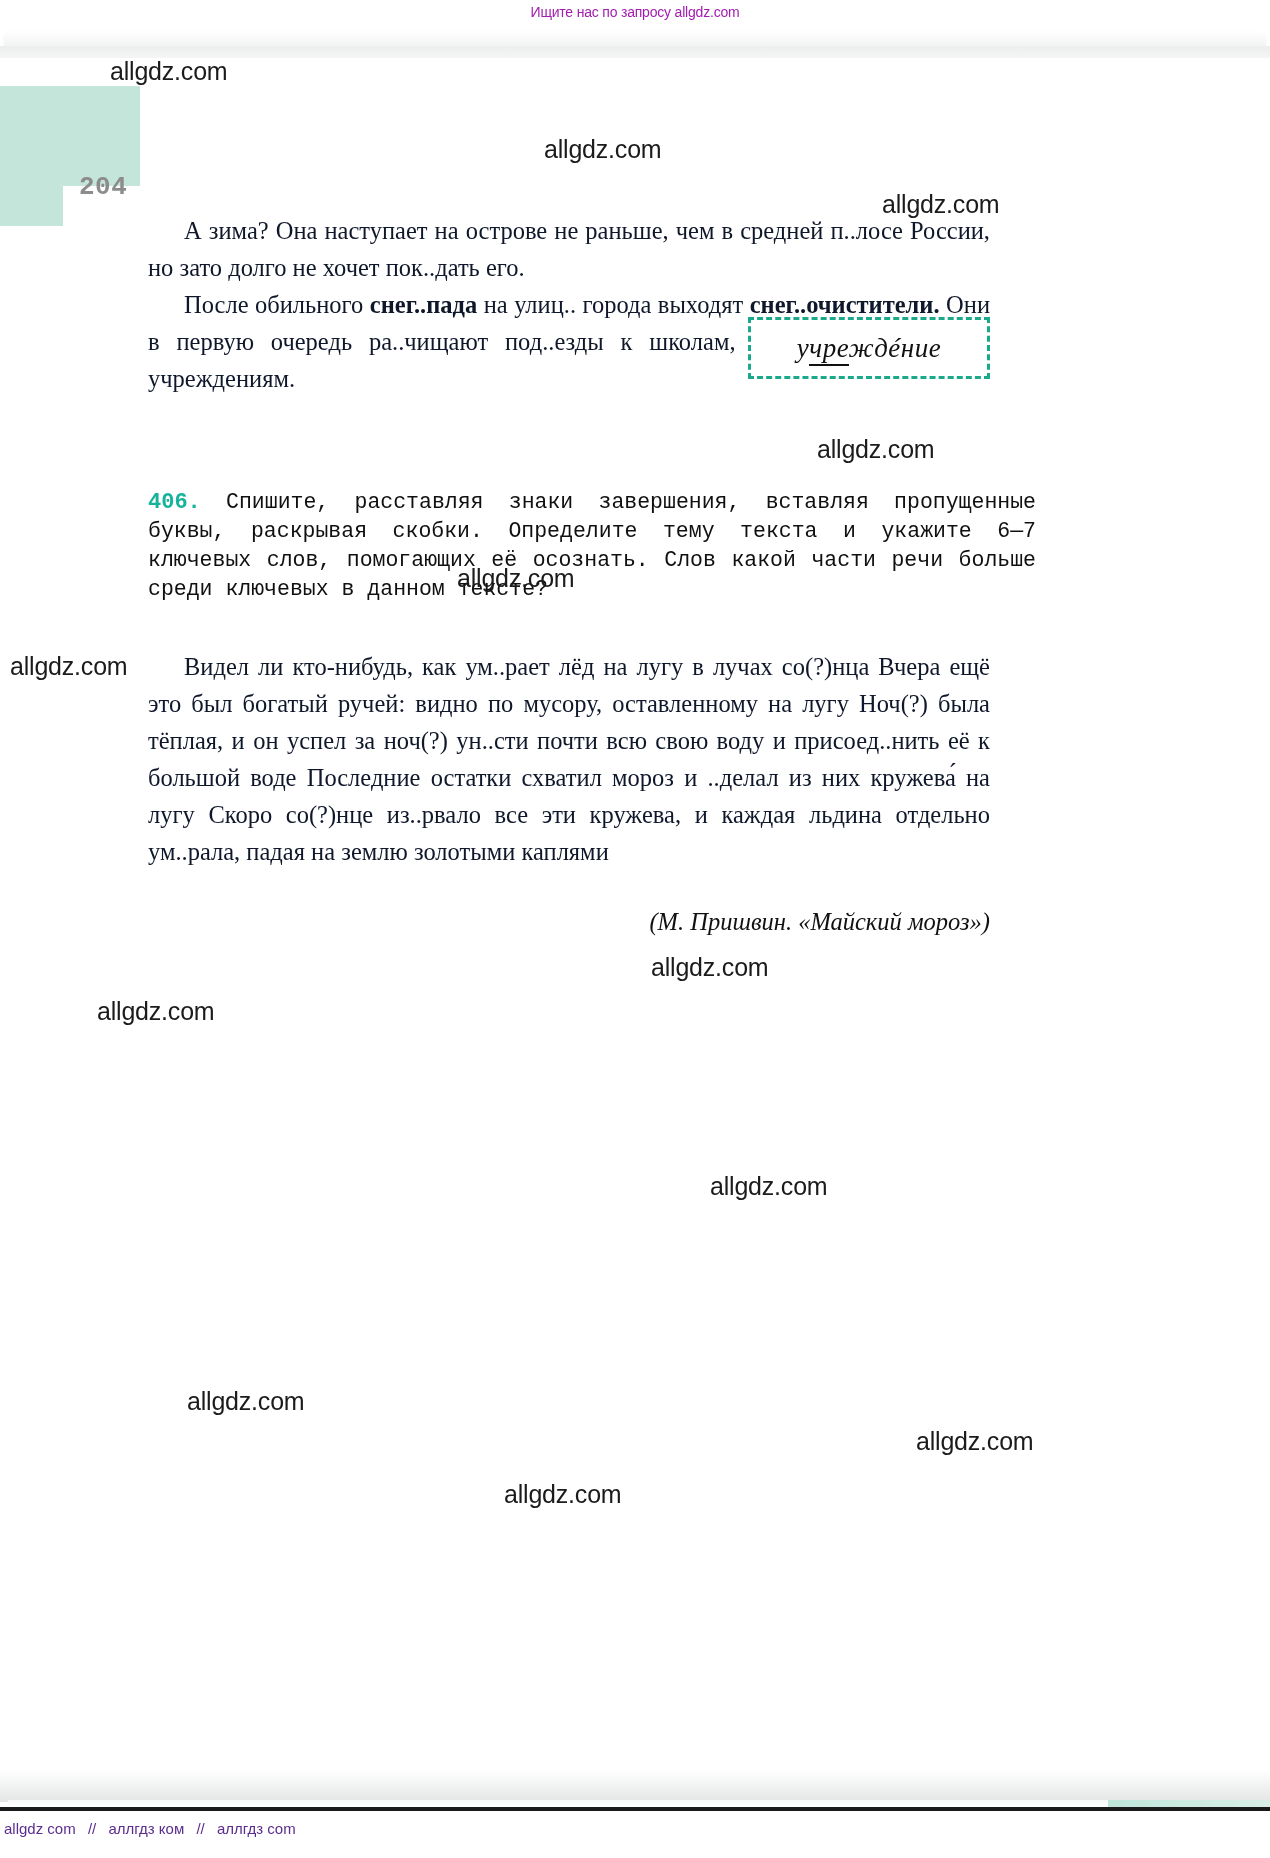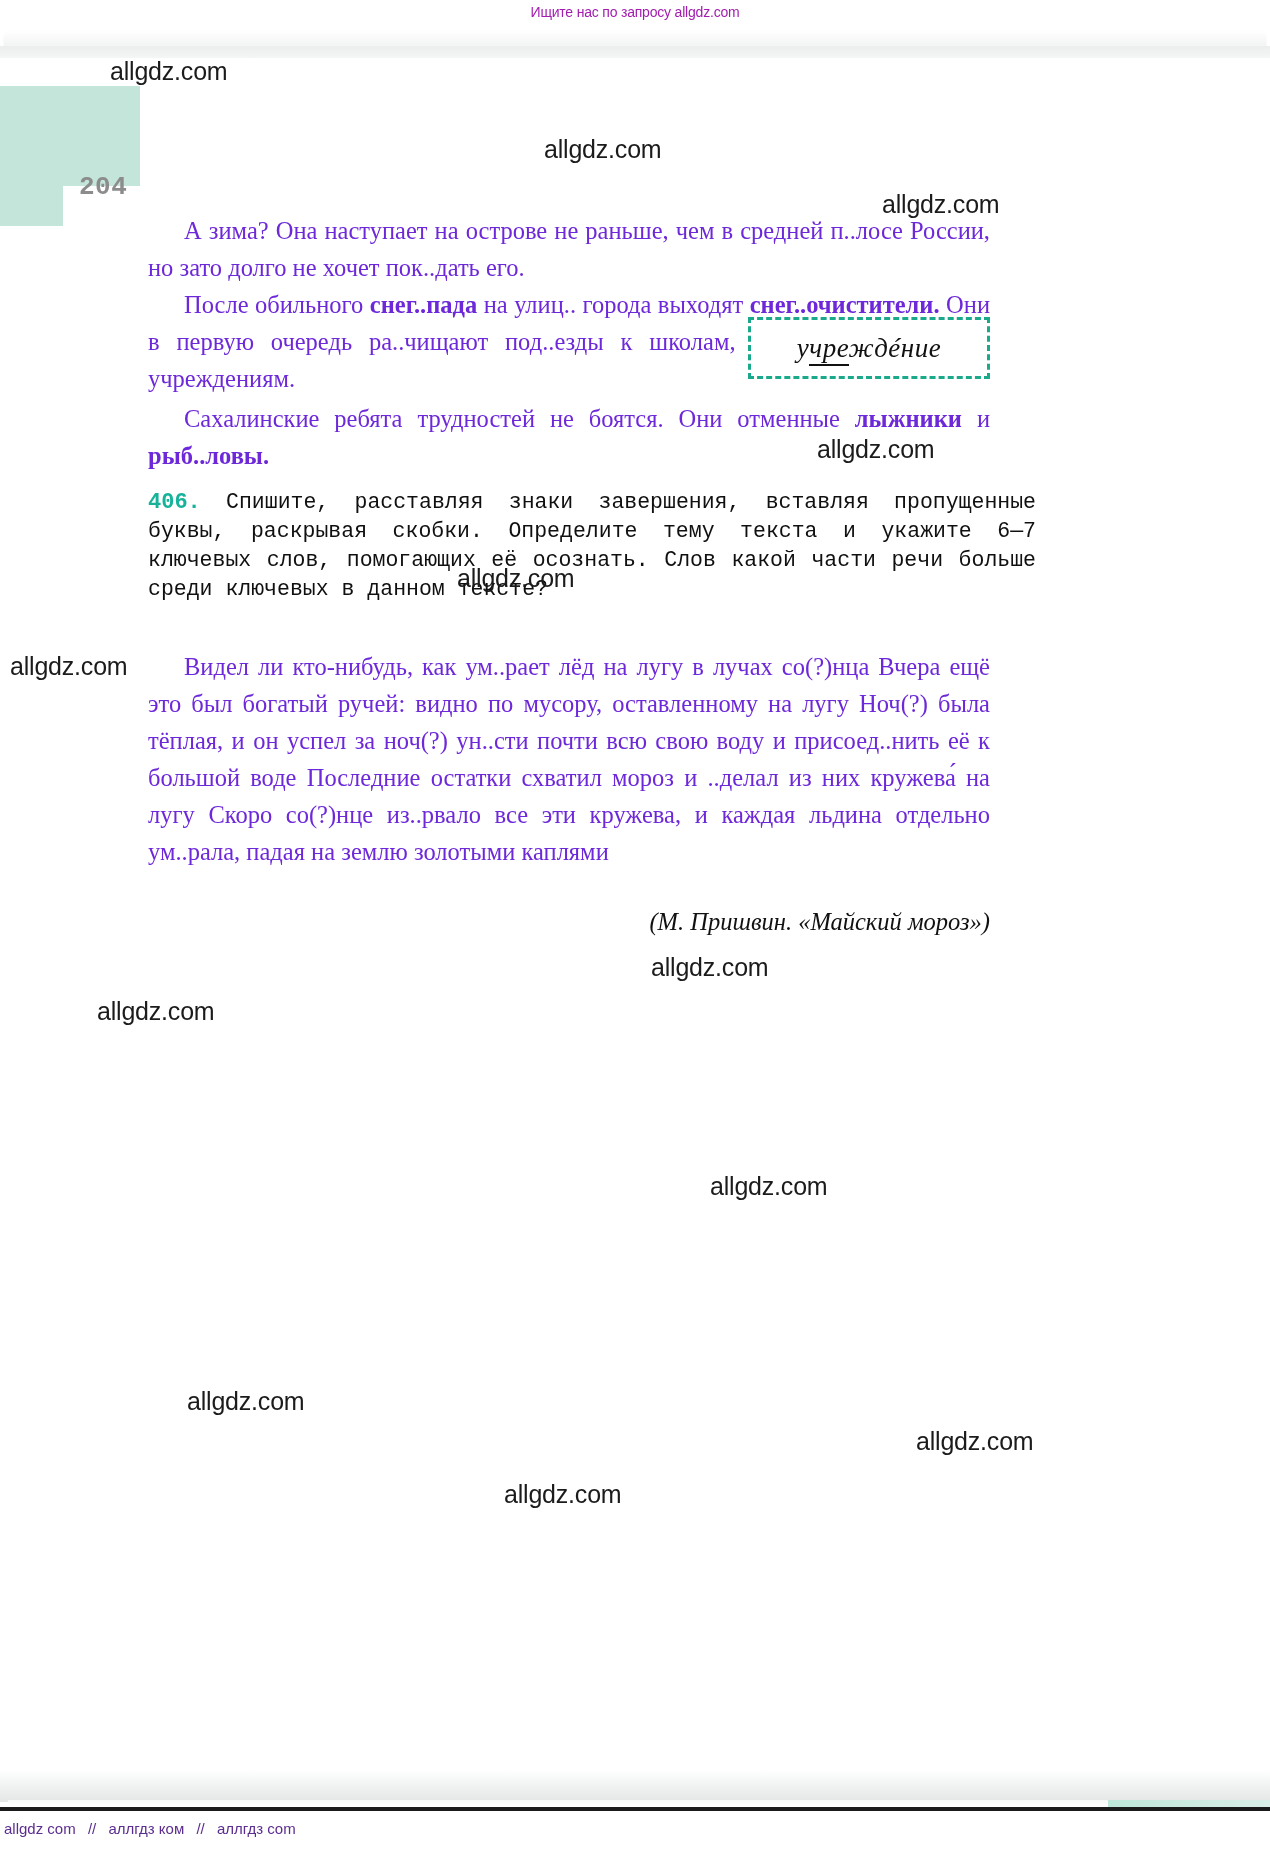--- a/index.html
+++ b/index.html
@@ -109,21 +109,21 @@
     font-weight: bold;
     color: #8c8c8c;
     font-family: Liberation Mono, monospace;
     letter-spacing: 0.5px;
   }
 
   
   .serif-block {
     position: absolute;
     font-family: "Liberation Serif", "DejaVu Serif", serif;
-    color: #6d28d9;
+    color: #0f172a;
     font-size: 24.5px;
     line-height: 37px;
   }
   .serif-block p {
     margin: 0;
     text-align: justify;
     text-justify: inter-word;
   }
   .indent { text-indent: 36px; }
   .b { font-weight: bold; margin-top: 11px; }
@@ -263,23 +263,20 @@
 
   <div class="serif-block" id="excerpt-top">
     <p class="indent">А зима? Она наступает на острове не раньше, чем в средней п..лосе России, но зато долго не хочет пок..дать его.</p>
     <p class="indent"><span>После обильного </span><span class="b">снег..пада</span><span> на улиц.. города выходят </span><span class="b">снег..очистители.</span><span> Они в первую очередь ра..чищают под..езды к школам, магазинам, л..чебным учреждениям.</span></p>
   </div>
 
   <div class="vocab-box" style="border-color: rgb(26, 169, 138);">
     <span class="vocab-word"><span>у</span><span class="ul">чре</span><span>ждéние</span></span>
   </div>
 
-  <div class="serif-block" id="excerpt-mid">
-    <p class="indent"><span>Сахалинские ребята трудностей не боятся. Они отменные </span><span class="b">лыжники</span><span> и </span><span class="b">рыб..ловы.</span></p>
-  </div>
 
   <div class="ex-block">
     <span class="ex-num" style="color: rgb(22, 179, 154);">406.</span>
     <span>Спишите, расставляя знаки завершения, вставляя пропущенные буквы, раскрывая скобки. Определите тему текста и укажите 6—7 ключевых слов, помогающих её осознать. Слов какой части речи больше среди ключевых в данном тексте?</span>
   </div>
 
 
   <div class="serif-block" id="passage">
     <p class="indent">Видел ли кто-нибудь, как ум..рает лёд на лугу в лучах со(?)нца Вчера ещё это был богатый ручей: видно по мусору, оставленному на лугу Ноч(?) была тёплая, и он успел за ноч(?) ун..сти почти всю свою воду и присоед..нить её к большой воде Последние остатки схватил мороз и ..делал из них кружева́ на лугу Скоро со(?)нце из..рвало все эти кружева, и каждая льдина отдельно ум..рала, падая на землю золотыми каплями</p>
   </div>

